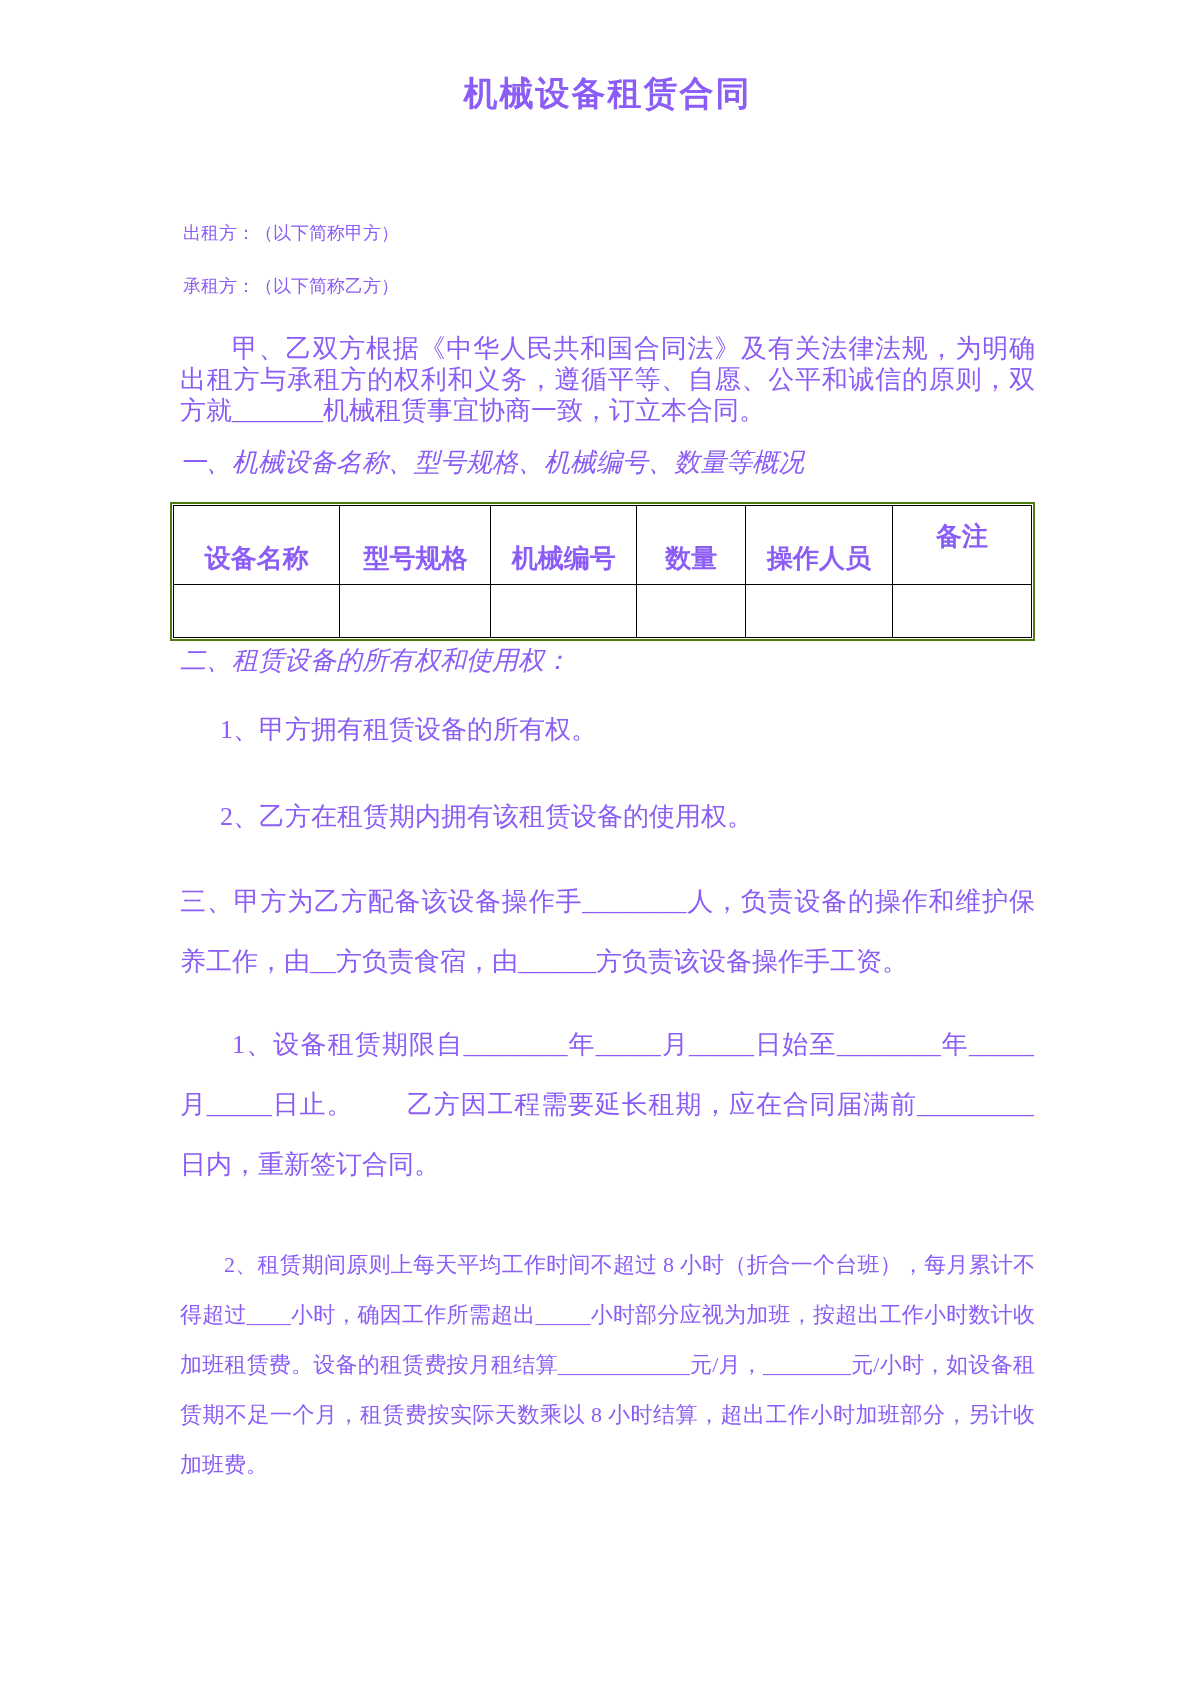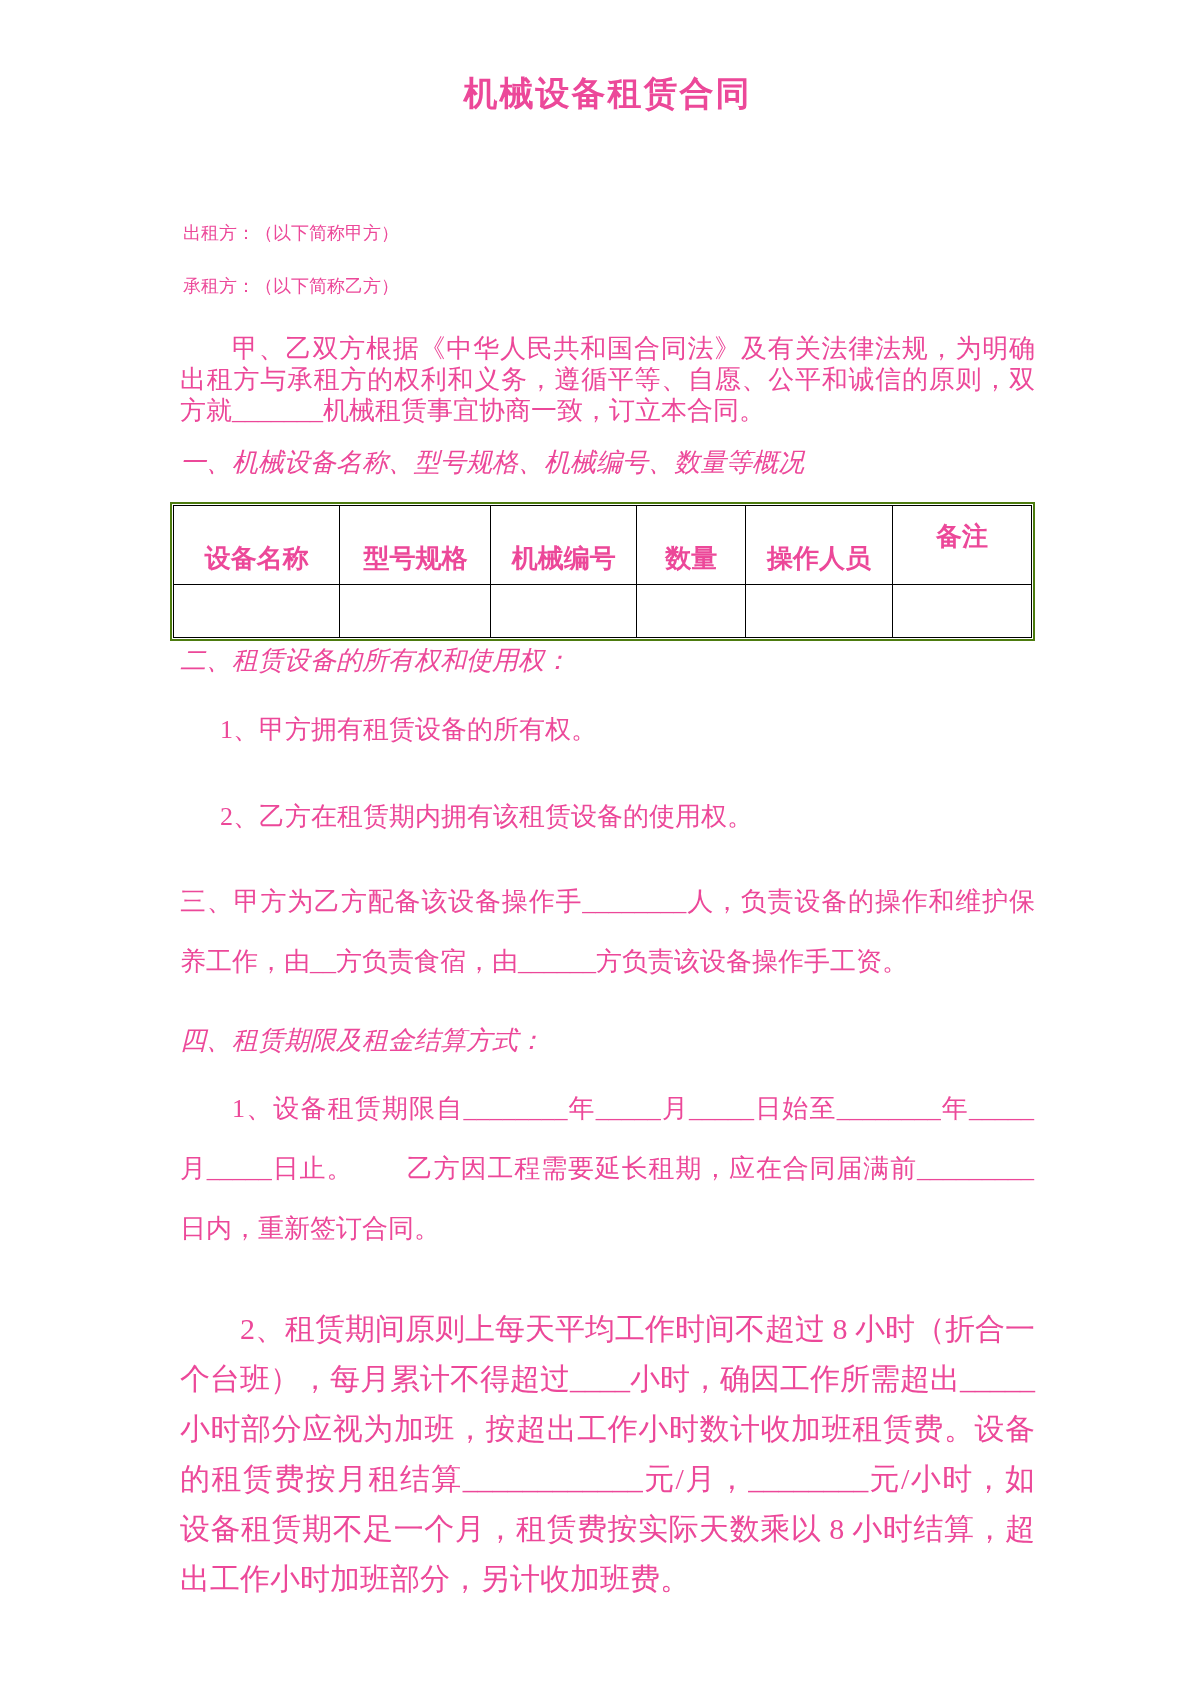--- a/index.html
+++ b/index.html
@@ -6,21 +6,21 @@
     margin: 0;
     padding: 0;
     background: #ffffff;
   }
   .page {
     position: relative;
     width: 1190px;
     height: 1683px;
     margin: 0 auto;
     background: #ffffff;
-    color: #ec4899;
+    color: #8b5cf6;
     box-sizing: border-box;
     padding: 0 155px 0 180px;
     overflow: hidden;
     font-family: "Liberation Serif", "DejaVu Serif", serif;
   }
   .title {
     margin: 0;
     padding-top: 72px;
     font-size: 34px;
     line-height: 42px;
@@ -104,21 +104,21 @@
   .sec4-heading { margin-top: 34px; }
   .sec4-item1 {
     margin: 23px 1px 0 0;
     font-size: 26px;
     line-height: 60px;
     text-indent: 2em;
     text-align: justify;
   }
   .sec4-item2 {
     margin: 45px 0 0 0;
-    font-size: 30px;
+    font-size: 22px;
     line-height: 50px;
     text-indent: 2em;
     text-align: justify;
   }
 </style>
 </head>
 <body>
 
 <div class="page">
 
@@ -166,19 +166,18 @@
   </div>
 
   <h2 class="sec-heading sec2-heading">二、租赁设备的所有权和使用权：</h2>
 
   <p class="sub-item sec2-item1">1、甲方拥有租赁设备的所有权。</p>
 
   <p class="sub-item sec2-item2">2、乙方在租赁期内拥有该租赁设备的使用权。</p>
 
   <p class="sec3-para">三、甲方为乙方配备该设备操作手________人，负责设备的操作和维护保养工作，由__方负责食宿，由______方负责该设备操作手工资。</p>
 
-  <h2 class="sec-heading sec4-heading">四、租赁期限及租金结算方式：</h2>
 
   <p class="sec4-item1">1、设备租赁期限自________年_____月_____日始至________年_____月_____日止。　　乙方因工程需要延长租期，应在合同届满前_________日内，重新签订合同。</p>
 
   <p class="sec4-item2">2、租赁期间原则上每天平均工作时间不超过 8 小时（折合一个台班），每月累计不得超过____小时，确因工作所需超出_____小时部分应视为加班，按超出工作小时数计收加班租赁费。设备的租赁费按月租结算____________元/月，________元/小时，如设备租赁期不足一个月，租赁费按实际天数乘以 8 小时结算，超出工作小时加班部分，另计收加班费。</p>
 
 </div>
 
 </body></html>

